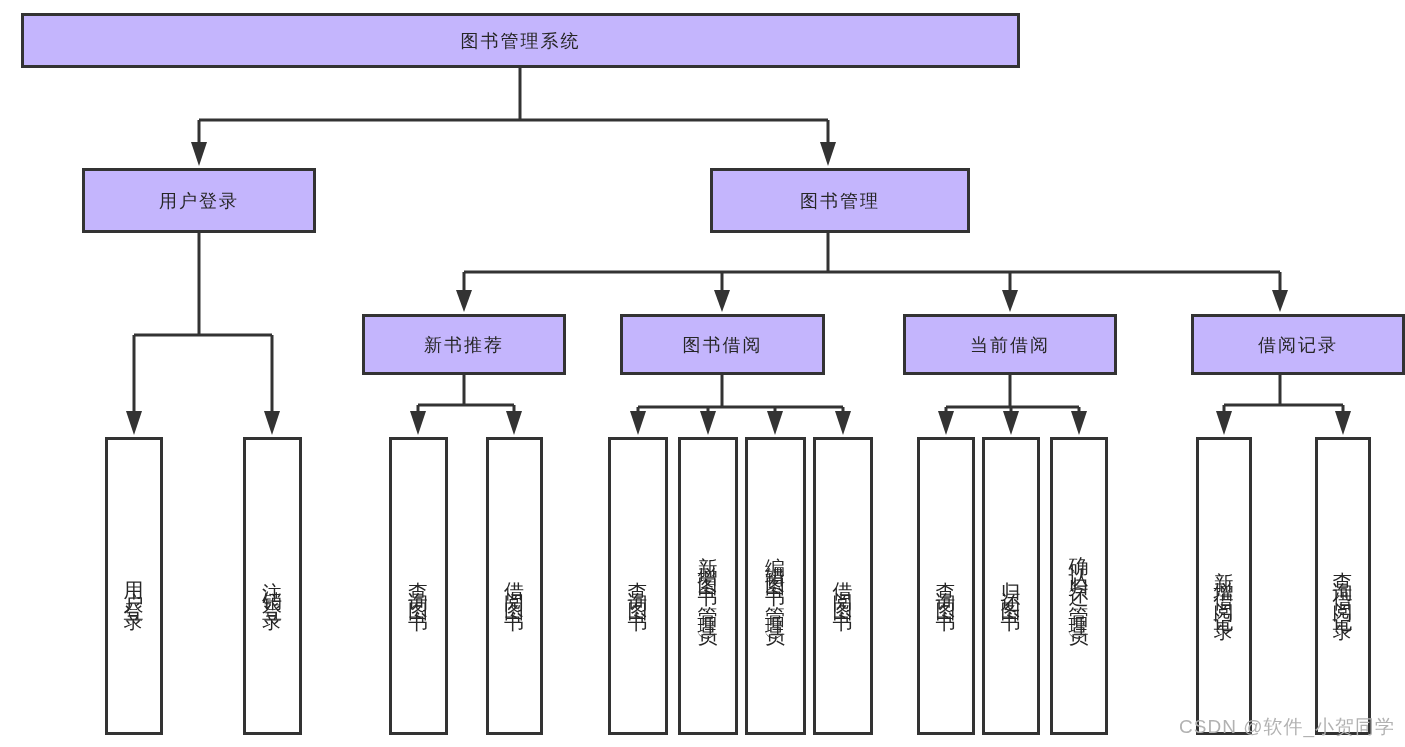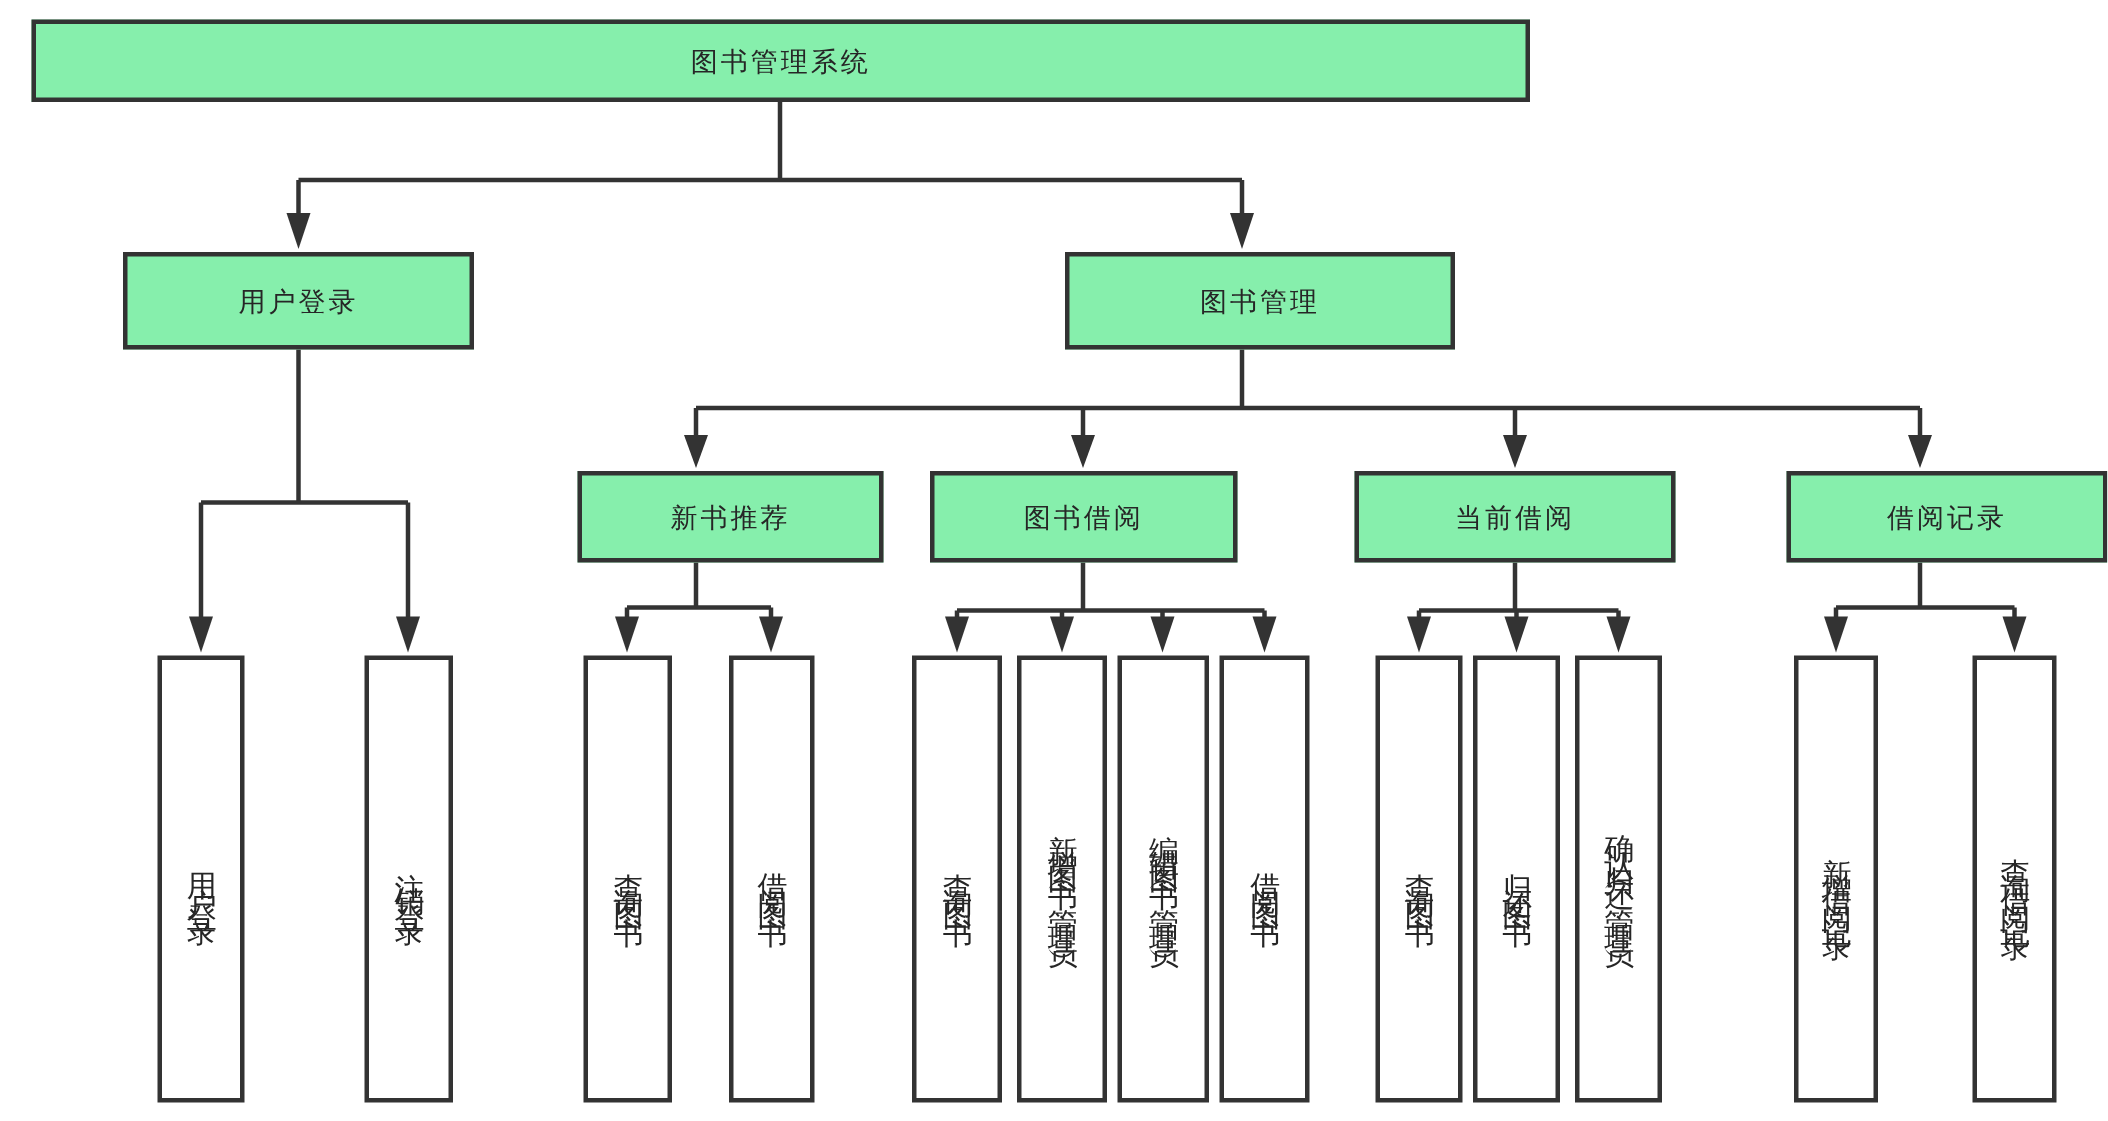--- a/index.html
+++ b/index.html
@@ -2,29 +2,29 @@
 <html><head>
 <meta charset="utf-8">
 <style>
   html,body{margin:0;padding:0;background:#ffffff;}
   body{font-family:"Liberation Sans","DejaVu Sans",sans-serif;}
   .canvas{
     position:relative;width:1405px;height:747px;background:#ffffff;overflow:hidden;
   }
   .wires{position:absolute;left:0;top:0;width:1405px;height:747px;pointer-events:none;}
   .node{
-    position:absolute;box-sizing:border-box;background:#86efac;border:3px solid #333333;
+    position:absolute;box-sizing:border-box;background:#c4b5fd;border:3px solid #333333;
     display:flex;align-items:center;justify-content:center;
     color:#262626;font-size:18px;letter-spacing:2px;z-index:2;
   }
   .node-root{left:21px;top:13px;width:999px;height:55px;}
   .node-l2-left{left:82px;top:168px;width:234px;height:65px;}
   .node-l2-right{left:710px;top:168px;width:260px;height:65px;}
   .node-l3{top:314px;height:61px;}
-  .n-recommend{left:362px;width:204px;margin-left:23px;}
+  .n-recommend{left:362px;width:204px;}
   .n-borrow{left:620px;width:205px;}
   .n-current{left:903px;width:214px;}
   .n-records{left:1173px;width:214px;margin-left:18px;}
   .leaf{
     position:absolute;top:437px;height:298px;box-sizing:border-box;
     background:#ffffff;border:3px solid #333333;
     display:flex;align-items:center;justify-content:center;z-index:2;
   }
   .leaf span{
     writing-mode:vertical-rl;text-orientation:mixed;
@@ -171,14 +171,15 @@
     <span>确认归还（管理员）</span>
   </div>
 
   <div class="leaf" style="left:1196px;width:56px;">
     <span>新增借阅记录</span>
   </div>
   <div class="leaf" style="left:1315px;width:56px;">
     <span>查询借阅记录</span>
   </div>
 
+  <div class="watermark">CSDN @软件_小贺同学</div>
 
 </div>
 
 </body></html>

